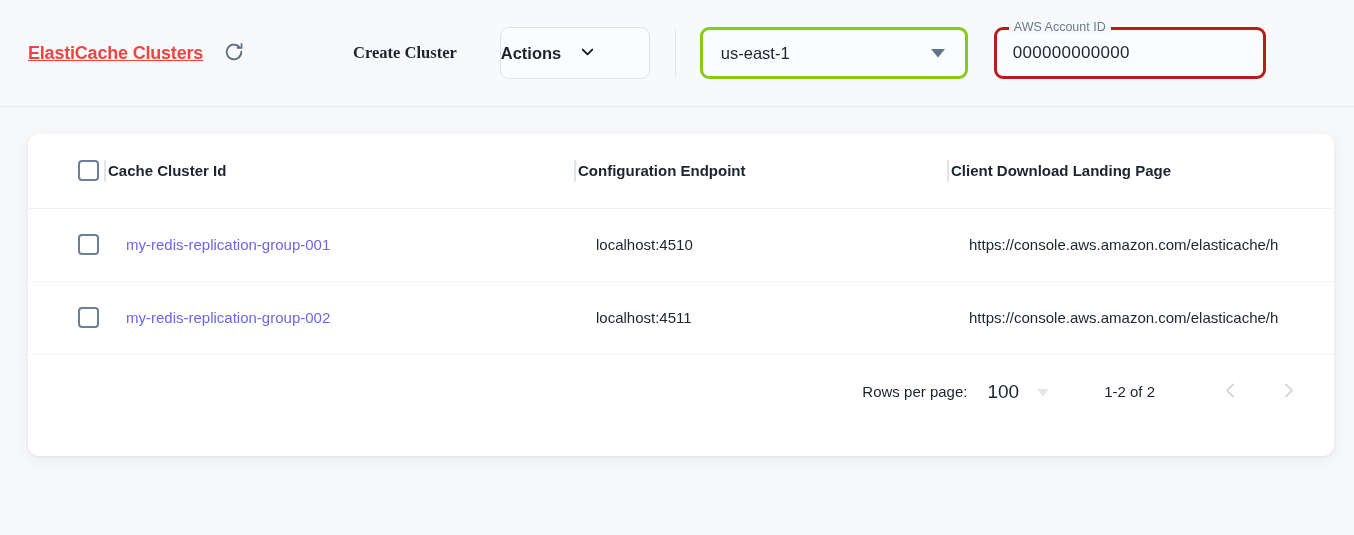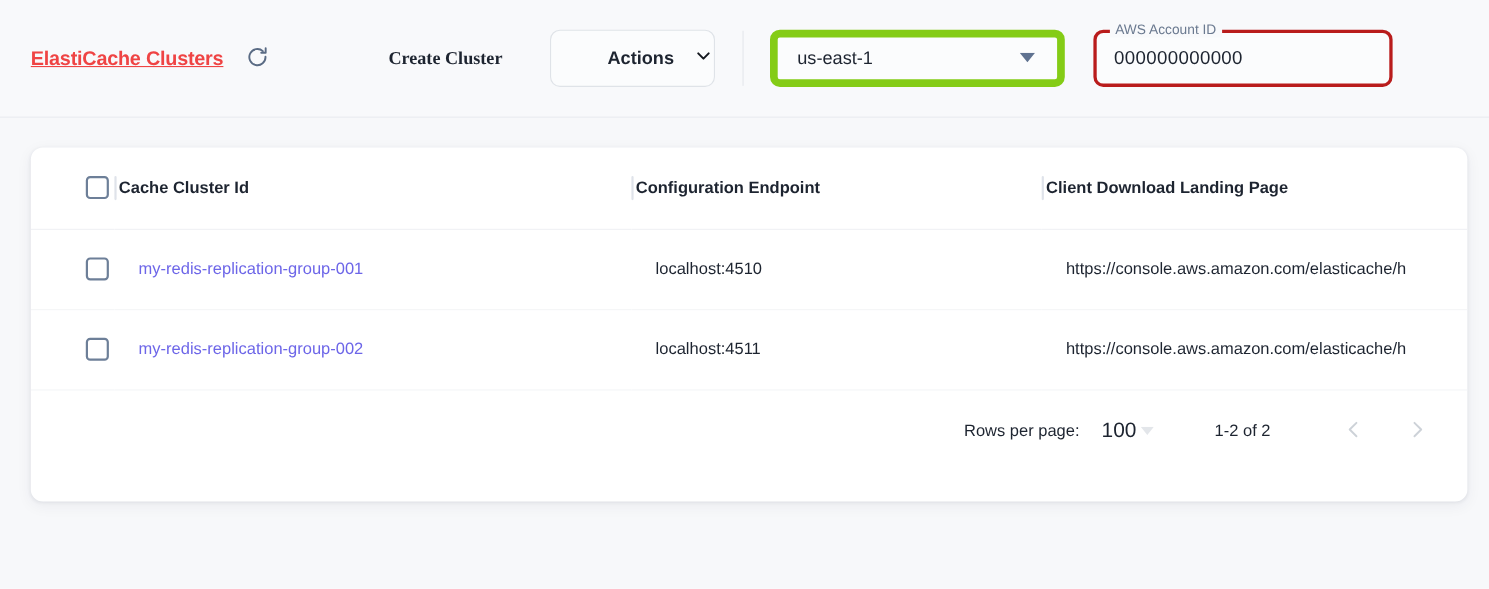--- a/index.html
+++ b/index.html
@@ -56,21 +56,21 @@
   }
 
   .actions-btn {
     margin-left: 33px;
     width: 150px; height: 52px;
     border: 1px solid #dfe3e8;
     border-radius: 9px;
     background: #fbfcfd;
     display: flex;
     align-items: center;
-    justify-content: flex-end;
+    justify-content: flex-start;
     gap: 17px;
     cursor: pointer;
     font-family: inherit;
   }
   .actions-label {
     font-size: 16.5px;
     font-weight: bold;
     color: #1d2430;
   }
 
@@ -78,21 +78,21 @@
     width: 1px;
     height: 50px;
     background: #e4e7ec;
     margin-left: 25px;
     margin-right: 24px;
   }
 
   .region-select {
     position: relative;
     width: 268px; height: 52px;
-    border: 7px solid #84cc16;
+    border: 3px solid #84cc16;
     border-radius: 9px;
     background: #fbfcfd;
     display: flex;
     align-items: center;
     padding: 0 18px;
     cursor: pointer;
   }
   .region-value {
     font-size: 16.5px;
     color: #1d2430;
@@ -220,21 +220,21 @@
     gap: 0;
   }
   .rpp-label {
     font-size: 15px;
     color: #1d2430;
     margin-right: 20px;
   }
   .rpp-select {
     display: flex;
     align-items: center;
-    gap: 4px;
+    gap: 18px;
     cursor: pointer;
     margin-right: 55px;
   }
   .rpp-value {
     font-size: 19px;
     color: #1d2430;
   }
   .page-range {
     font-size: 15px;
     color: #1d2430;

